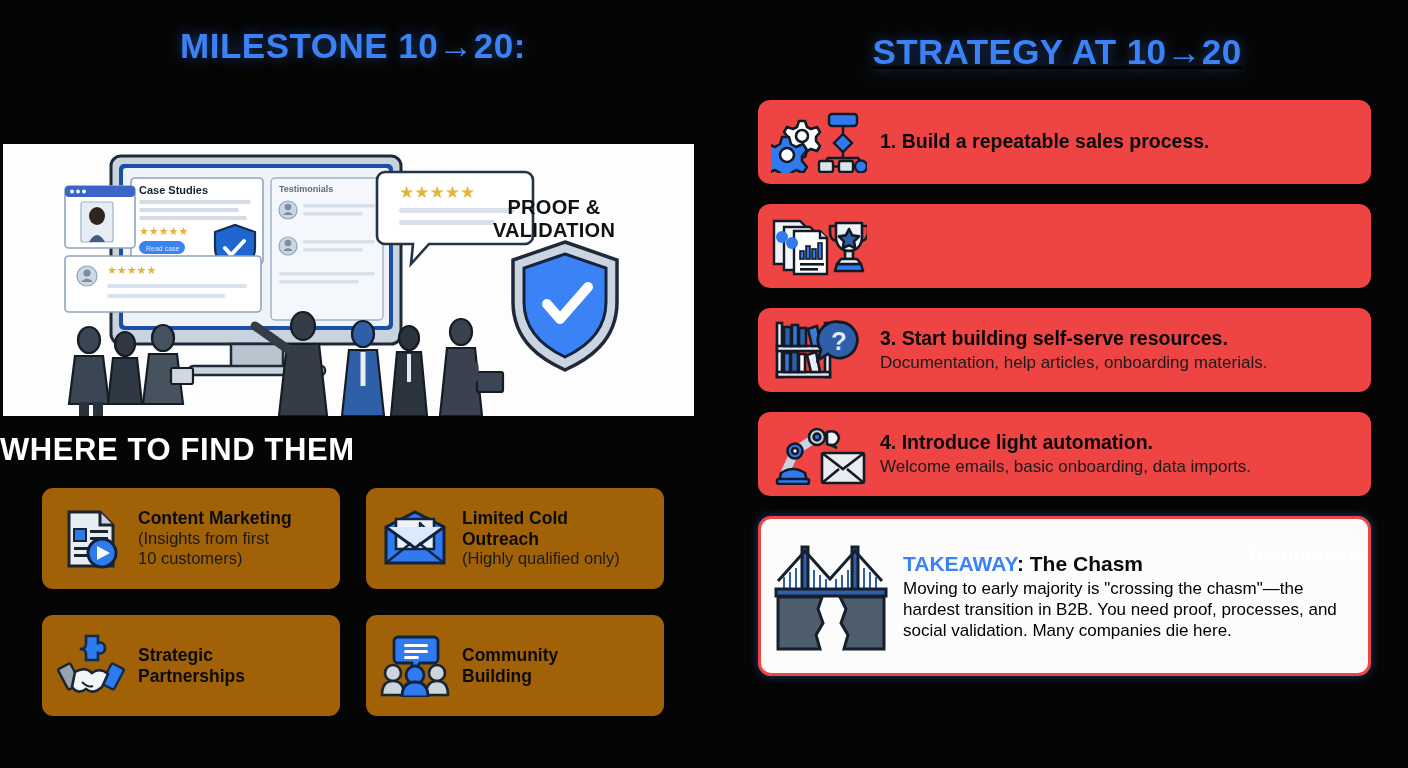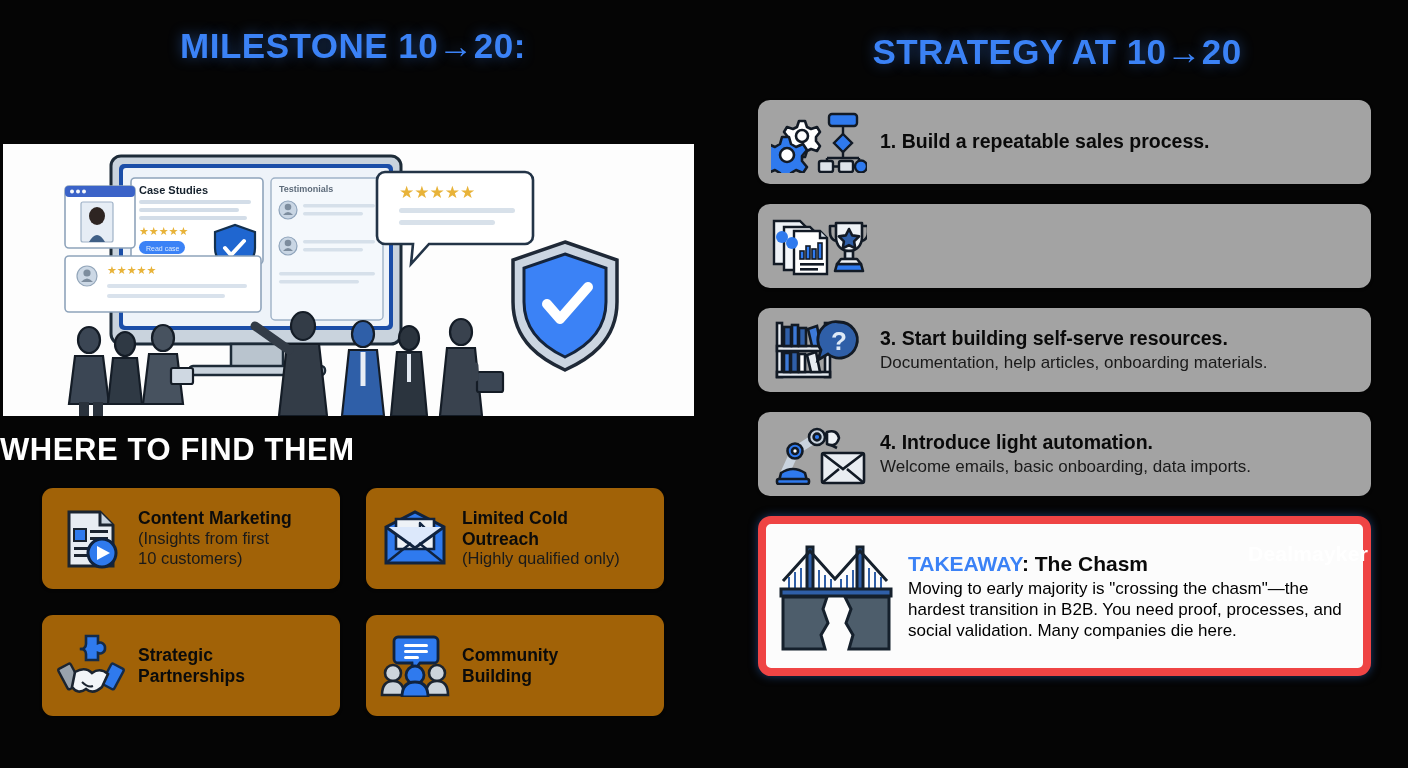--- a/index.html
+++ b/index.html
@@ -55,46 +55,46 @@
     height:101px; display:flex; align-items:center;
     padding:0 10px 0 12px; gap:10px;
     box-shadow:0 1px 3px rgba(0,0,0,0.4);
   }
   .wtft-icon { flex:0 0 74px; height:74px; display:flex; align-items:center; justify-content:center; }
   .wtft-text { flex:1; }
   .wtft-title { font-size:17.5px; font-weight:800; color:#0b0b0b; line-height:1.18; }
   .wtft-note  { font-size:16.5px; font-weight:400; color:#1a1a1a; line-height:1.2; }
 
   
-  .right-col { position:absolute; left:706px; top:0; width:702px; height:588px; }
+  .right-col { position:absolute; left:706px; top:0; width:702px; height:588px;text-decoration:underline; }
 
   .right-title {
     text-align:center; padding-top:32px;
     font-size:35px; font-weight:800; color:#3b82f6;
     letter-spacing:0.4px;
     text-shadow:0 0 14px rgba(59,130,246,0.45);
   }
 
   .strategy-list {
     position:absolute; left:52px; top:100px; width:613px;
   }
   .strat-card {
-    background:#a3a3a3; border-radius:12px;
+    background:#ef4444; border-radius:12px;
     height:84px; margin-bottom:20px;
     display:flex; align-items:center; padding:0 16px 0 12px; gap:12px;
     box-shadow:0 1px 3px rgba(0,0,0,0.45);
   }
   .strat-icon { flex:0 0 98px; height:70px; display:flex; align-items:center; justify-content:center; }
   .strat-body { flex:1; }
   .strat-title { font-size:19.5px; font-weight:800; color:#0a0a0a; line-height:1.2; }
   .strat-desc  { font-size:17px; font-weight:400; color:#1a1a1a; line-height:1.25; margin-top:1px; }
 
   .takeaway-card {
     background:#fcfcfc; border-radius:13px;
-    border:8px solid #ef4444;
+    border:3px solid #ef4444;
     height:160px; margin-top:12px;
     display:flex; align-items:center; padding:0 14px 0 10px; gap:12px;
     box-shadow:0 0 10px rgba(47,111,208,0.5);
   }
   .takeaway-icon { flex:0 0 120px; height:120px; display:flex; align-items:center; justify-content:center; }
   .takeaway-body { flex:1; }
   .takeaway-head { font-size:21px; font-weight:800; color:#0a0a0a; line-height:1.2; }
   .takeaway-head .kw { color:#3b82f6; }
   .takeaway-text { font-size:17px; color:#000000; line-height:1.25; margin-top:2px; }
 
@@ -233,20 +233,24 @@
           <path d="M472 222 l0 12" stroke="#39424e" stroke-width="7" stroke-linecap="round"></path>
         </g>
 
         <g transform="translate(508,98) scale(1.0)">
           <path d="M54 0 l52 18 v42 c0 40 -30 58 -52 68 c-22 -10 -52 -28 -52 -68 v-42 z" fill="#cbd5e1" stroke="#1f2937" stroke-width="3.5"></path>
           <path d="M54 12 l41 14 v34 c0 32 -24 47 -41 55 c-17 -8 -41 -23 -41 -55 v-34 z" fill="#3b82f6" stroke="#14243c" stroke-width="3"></path>
           <path d="M36 62 l13 15 l28 -32" stroke="#ffffff" stroke-width="10" fill="none" stroke-linecap="round" stroke-linejoin="round"></path>
         </g>
       </svg>
 
+      <div class="proof-label">
+        <span>PROOF &amp;</span><br>
+        <span>VALIDATION</span>
+      </div>
     </div>
 
     <div class="wtft-heading">WHERE TO FIND THEM</div>
 
     <div class="wtft-grid">
 
       <div class="wtft-card">
         <div class="wtft-icon">
           <svg width="64" height="64" viewBox="0 0 64 64">
             <path d="M10 5 h31 l13 13 v41 h-44 z" fill="#e8edf3" stroke="#1b2430" stroke-width="3"></path>

